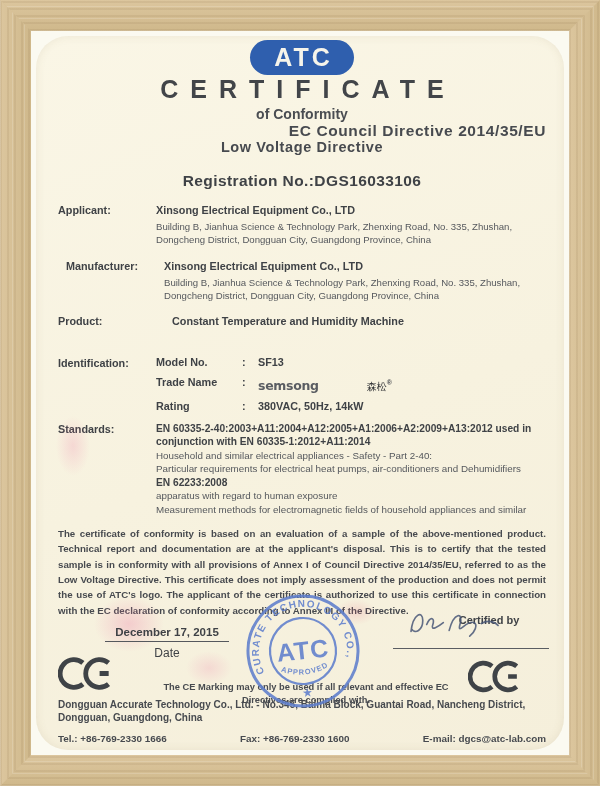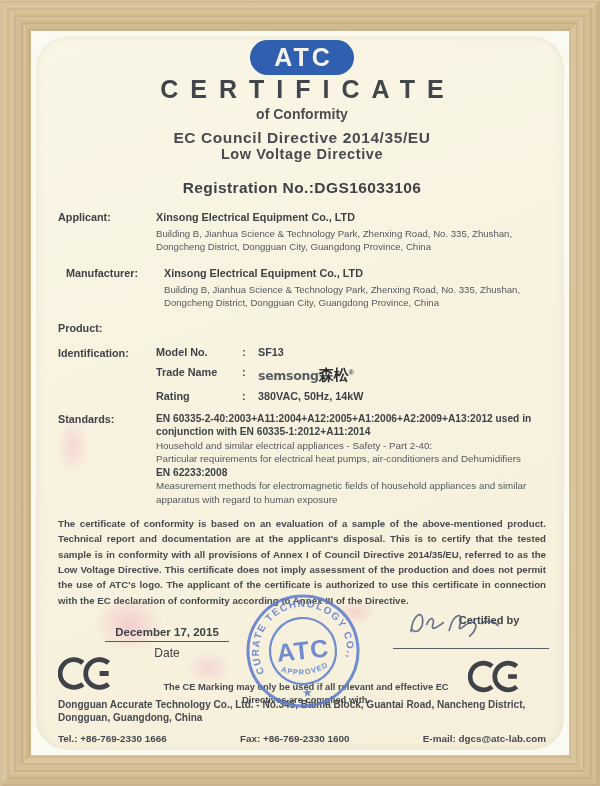--- a/index.html
+++ b/index.html
@@ -44,43 +44,43 @@
 
   
   .logo-pill{
     width:104px;height:35px;margin:0 auto;border-radius:18px;
     background:#2f5fae;display:flex;align-items:center;justify-content:center;
   }
   .logo-pill span{color:#f6f4ea;font-weight:bold;font-size:25px;letter-spacing:3px;text-indent:3px;line-height:1;}
   .title{margin:1px 0 0 0;text-align:center;font-size:25px;font-weight:bold;color:#424549;
     letter-spacing:12px;text-indent:12px;line-height:26px;}
   .subtitle{margin-top:4px;text-align:center;font-size:14px;font-weight:bold;line-height:16px;color:#4a4d52;}
-  .directive1{margin-top:7px;text-align:center;font-size:15.5px;font-weight:bold;line-height:17px;letter-spacing:.6px;color:#474a4f;}
+  .directive1{text-align:right;font-size:15.5px;font-weight:bold;line-height:17px;letter-spacing:.6px;color:#474a4f;}
   .directive2{text-align:center;font-size:14.5px;font-weight:bold;line-height:16px;letter-spacing:.6px;color:#474a4f;}
   .registration{margin-top:17px;text-align:center;font-size:15.5px;font-weight:bold;line-height:17px;letter-spacing:.4px;color:#3f4246;}
 
   
   .row{display:flex;align-items:flex-start;}
   .row .lbl{flex:0 0 98px;font-size:10.8px;font-weight:bold;color:#3f4246;line-height:14px;}
   .row .val{flex:1;min-width:0;}
   .name{font-size:10.8px;font-weight:bold;line-height:14px;white-space:nowrap;color:#3f4246;}
   .addr{font-size:9.6px;line-height:13px;white-space:nowrap;color:#55585d;}
   .mt-applicant{margin-top:14px;}
   .mt-manufacturer{margin-top:13px;margin-left:8px;}
   .mt-product{margin-top:12px;gap:16px;}
-  .mt-identification{margin-top:11px;}
+  .mt-identification{margin-top:28px;}
   .mt-standards{margin-top:9px;}
   .addr-gap{margin-top:3px;}
 
   .ident-grid{display:grid;grid-template-columns:86px 16px 1fr;row-gap:7px;}
   .ident-grid .iname{font-size:10.8px;font-weight:bold;color:#3f4246;line-height:13px;}
   .ident-grid .icolon{font-size:10.8px;font-weight:bold;color:#3f4246;line-height:13px;}
   .ident-grid .ival{font-size:10.8px;font-weight:bold;color:#3f4246;line-height:13px;white-space:nowrap;}
   .tn-latin{font-family:"DejaVu Sans", sans-serif;font-weight:bold;font-size:12.5px;color:#5a5d62;letter-spacing:-0.3px;}
-  .tn-cn{font-weight:bold;font-size:15px;color:#2c2e31;}
+  .tn-cn{font-weight:normal;font-size:10px;color:#2c2e31;padding-left:48px;}
   .tn-reg{font-size:7px;vertical-align:super;color:#44474c;}
 
   .std-line{font-size:9.8px;line-height:13.5px;white-space:nowrap;color:#55585d;}
   .std-line.b{font-weight:bold;color:#3f4246;font-size:10.2px;}
 
   .declaration{margin-top:10px;font-size:9.7px;font-weight:bold;line-height:15.3px;
     text-align:justify;color:#474a4f;}
 
   
   .abs{position:absolute;}
@@ -138,20 +138,23 @@
       <span class="lbl">Manufacturer:</span>
       <div class="val">
         <div class="name">Xinsong Electrical Equipment Co., LTD</div>
         <div class="addr addr-gap">Building B, Jianhua Science &amp; Technology Park, Zhenxing Road, No. 335, Zhushan,</div>
         <div class="addr">Dongcheng District, Dongguan City, Guangdong Province, China</div>
       </div>
     </div>
 
     <div class="row mt-product">
       <span class="lbl">Product:</span>
+      <div class="val">
+        <div class="name">Constant Temperature and Humidity Machine</div>
+      </div>
     </div>
 
     <div class="row mt-identification">
       <span class="lbl">Identification:</span>
       <div class="val ident-grid">
         <span class="iname">Model No.</span>
         <span class="icolon">:</span>
         <span class="ival">SF13</span>
 
         <span class="iname">Trade Name</span>
@@ -165,22 +168,22 @@
     </div>
 
     <div class="row mt-standards">
       <span class="lbl">Standards:</span>
       <div class="val">
         <div class="std-line b">EN 60335-2-40:2003+A11:2004+A12:2005+A1:2006+A2:2009+A13:2012 used in</div>
         <div class="std-line b">conjunction with EN 60335-1:2012+A11:2014</div>
         <div class="std-line">Household and similar electrical appliances - Safety - Part 2-40:</div>
         <div class="std-line">Particular requirements for electrical heat pumps, air-conditioners and Dehumidifiers</div>
         <div class="std-line b">EN 62233:2008</div>
+        <div class="std-line">apparatus with regard to human exposure</div>
         <div class="std-line">Measurement methods for electromagnetic fields of household appliances and similar</div>
-        <div class="std-line">apparatus with regard to human exposure</div>
       </div>
     </div>
 
     <p class="declaration">The certificate of conformity is based on an evaluation of a sample of the above-mentioned product. Technical report and documentation are at the applicant's disposal. This is to certify that the tested sample is in conformity with all provisions of Annex I of Council Directive 2014/35/EU, referred to as the Low Voltage Directive. This certificate does not imply assessment of the production and does not permit the use of ATC's logo. The applicant of the certificate is authorized to use this certificate in connection with the EC declaration of conformity according to Annex III of the Directive.</p>
   </div>
 
   <div class="abs certified">Certified by</div>
 
   <svg class="abs signature-svg" viewBox="0 0 110 45">
     <g fill="none" stroke="#4a5878" stroke-width="1.7" stroke-linecap="round" opacity="0.85">

